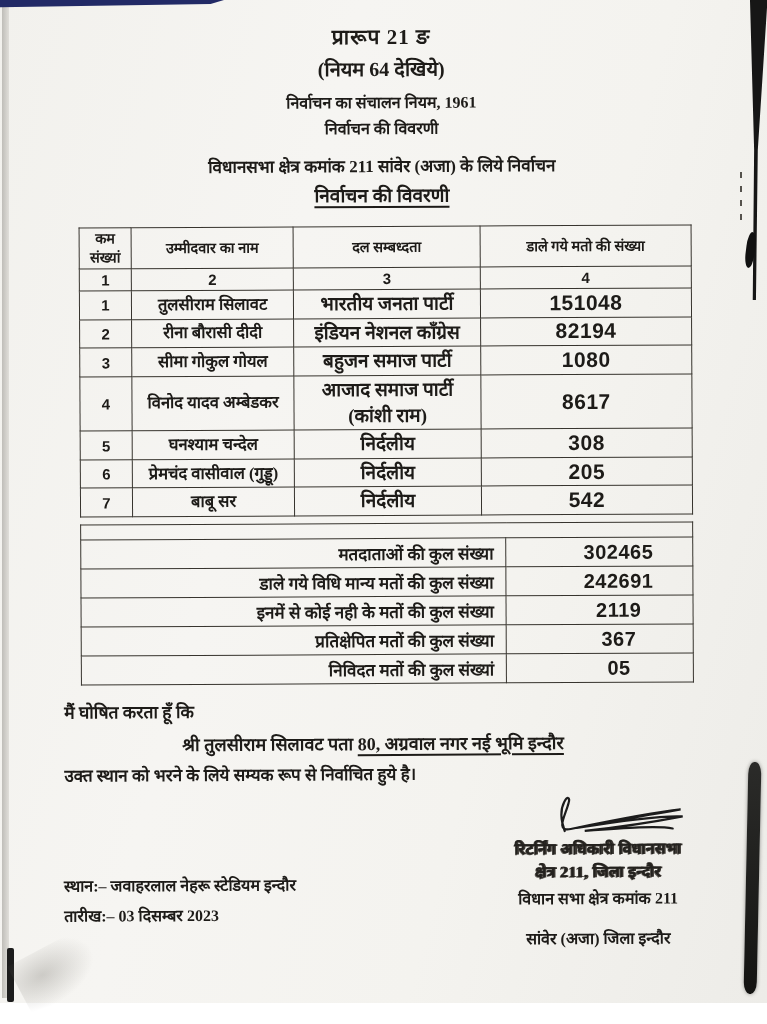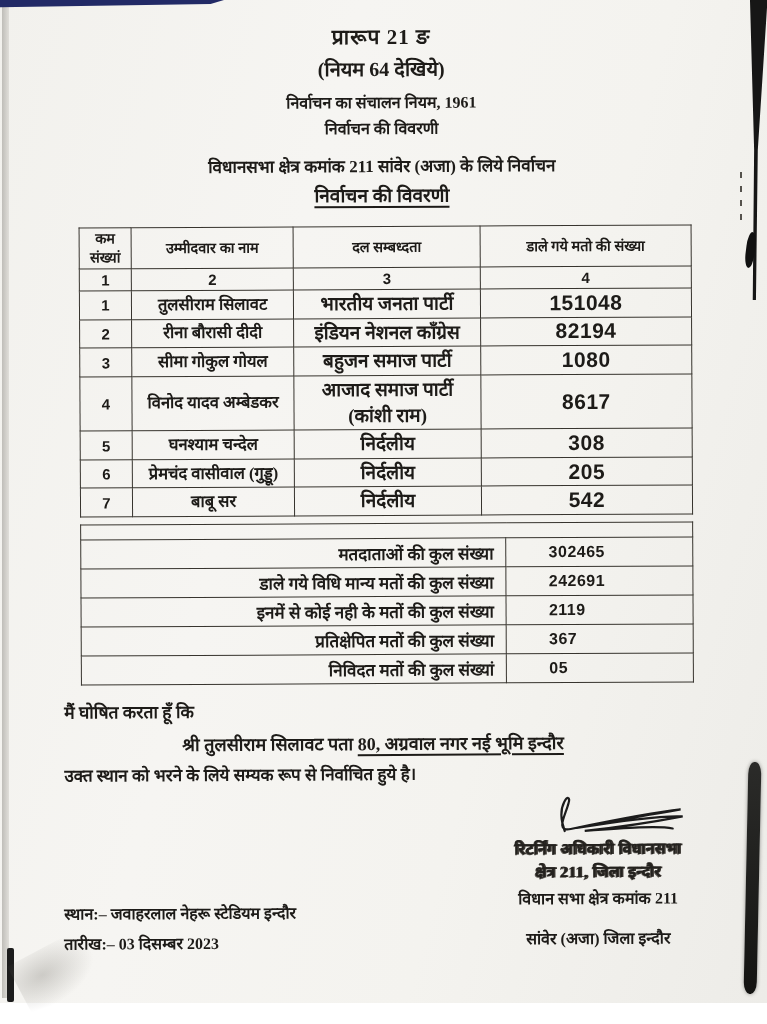--- a/index.html
+++ b/index.html
@@ -46,28 +46,28 @@
   .th{font-size:14.5px;line-height:1.3;height:38px;}
   .num-row td{height:19px;font-size:15px;font-family:"Liberation Sans","DejaVu Sans",sans-serif;font-weight:bold;}
   .c-sno{font-size:15px;font-family:"Liberation Sans","DejaVu Sans",sans-serif;}
   .c-name{font-size:16.5px;line-height:1.35;margin-left:28px;}
   .c-party{font-size:19px;line-height:1.35;}
   .c-votes{font-size:21px;font-family:"Liberation Sans","DejaVu Sans",sans-serif;letter-spacing:.5px;}
   .row-s td{height:25px;}
   .tbl-tot{margin-top:7px;}
   .t-gap td{height:12px;border-bottom:1.6px solid #37342e;}
   .t-label{font-size:17px;text-align:right;padding-right:12px;height:26px;}
-  .t-value{font-size:16px;font-family:"Liberation Sans","DejaVu Sans",sans-serif;letter-spacing:.5px;padding-left:42px;}
+  .t-value{font-size:20px;text-align:center;font-family:"Liberation Sans","DejaVu Sans",sans-serif;letter-spacing:.5px;padding-left:42px;}
   .decl{margin-top:14px;margin-left:-17px;font-weight:bold;}
   .decl .d1{font-size:17.5px;}
   .decl .d2{margin-top:9px;padding-left:118px;font-size:18px;}
   .decl .d2 .addr{text-decoration:underline;text-underline-offset:4px;text-decoration-thickness:2px;}
   .decl .d2 .pata{font-weight:bold;}
   .decl .d3{margin-top:7px;font-size:17px;}
-  .foot-left{position:absolute;left:62px;top:870px;font-size:16px;font-weight:bold;line-height:1.9;margin-top:28px;}
+  .foot-left{position:absolute;left:62px;top:870px;font-size:16px;font-weight:bold;line-height:1.9;}
   .foot-right{position:absolute;left:468px;top:788px;width:256px;text-align:center;font-weight:bold;}
   .sig{margin-left:30px;}
   .stamp{font-size:15.5px;line-height:1.35;color:#23211e;
     text-shadow:1.4px 0 #3a3631,-.6px .7px rgba(60,56,50,.8);letter-spacing:.5px;margin-top:-8px;}
   .off{font-size:16px;line-height:1.5;margin-top:4px;}
 </style>
 </head>
 <body>
 
 <div class="scan"></div>

